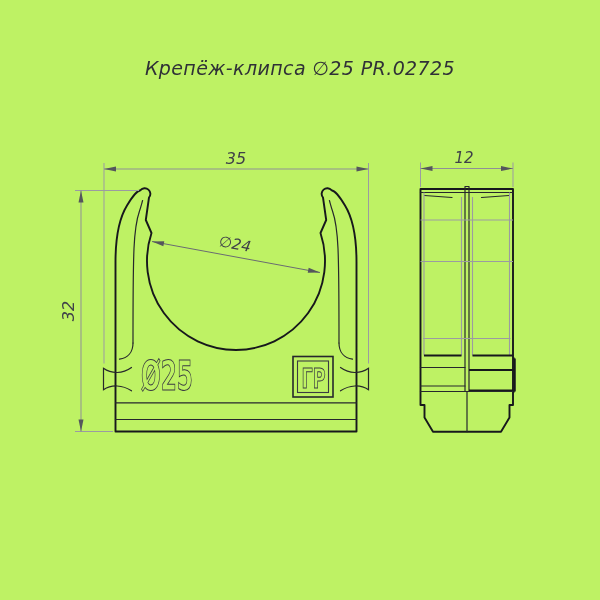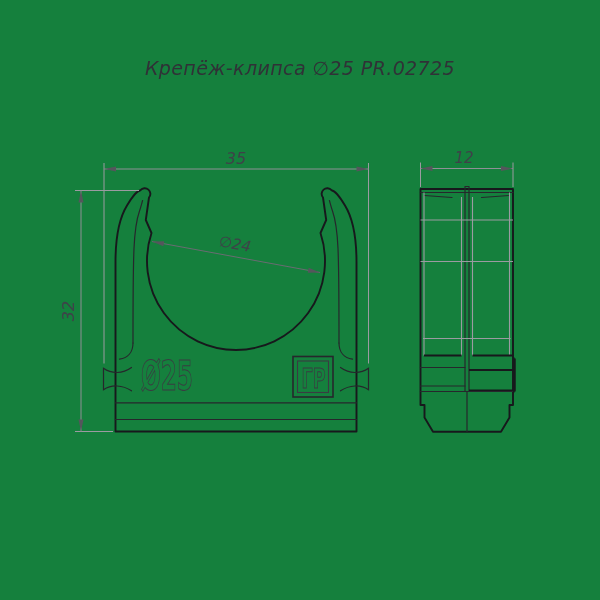--- a/index.html
+++ b/index.html
@@ -1,16 +1,16 @@
 <!DOCTYPE html>
 <html><head>
 <meta charset="utf-8">
 <style>
   html,body{margin:0;padding:0;background:#ffffff;}
-  .sheet{position:relative;width:600px;height:600px;background:#15803d;overflow:hidden;
+  .sheet{position:relative;width:600px;height:600px;background:#bef264;overflow:hidden;
          font-family:"DejaVu Sans","Liberation Sans",sans-serif;}
   svg{display:block;}
   .title-text{font-family:"DejaVu Sans","Liberation Sans",sans-serif;
               font-style:italic;font-size:19px;letter-spacing:.4px;fill:#303137;}
   .dim-text{font-family:"DejaVu Sans","Liberation Sans",sans-serif;
             font-style:italic;font-size:16px;fill:#3f4049;}
   .dim-text-sm{font-family:"DejaVu Sans","Liberation Sans",sans-serif;
             font-style:italic;font-size:15px;fill:#3f4049;}
   .emboss{font-family:"DejaVu Sans","Liberation Sans",sans-serif;
           font-weight:bold;fill:none;stroke:#3a3b42;stroke-width:1;}

